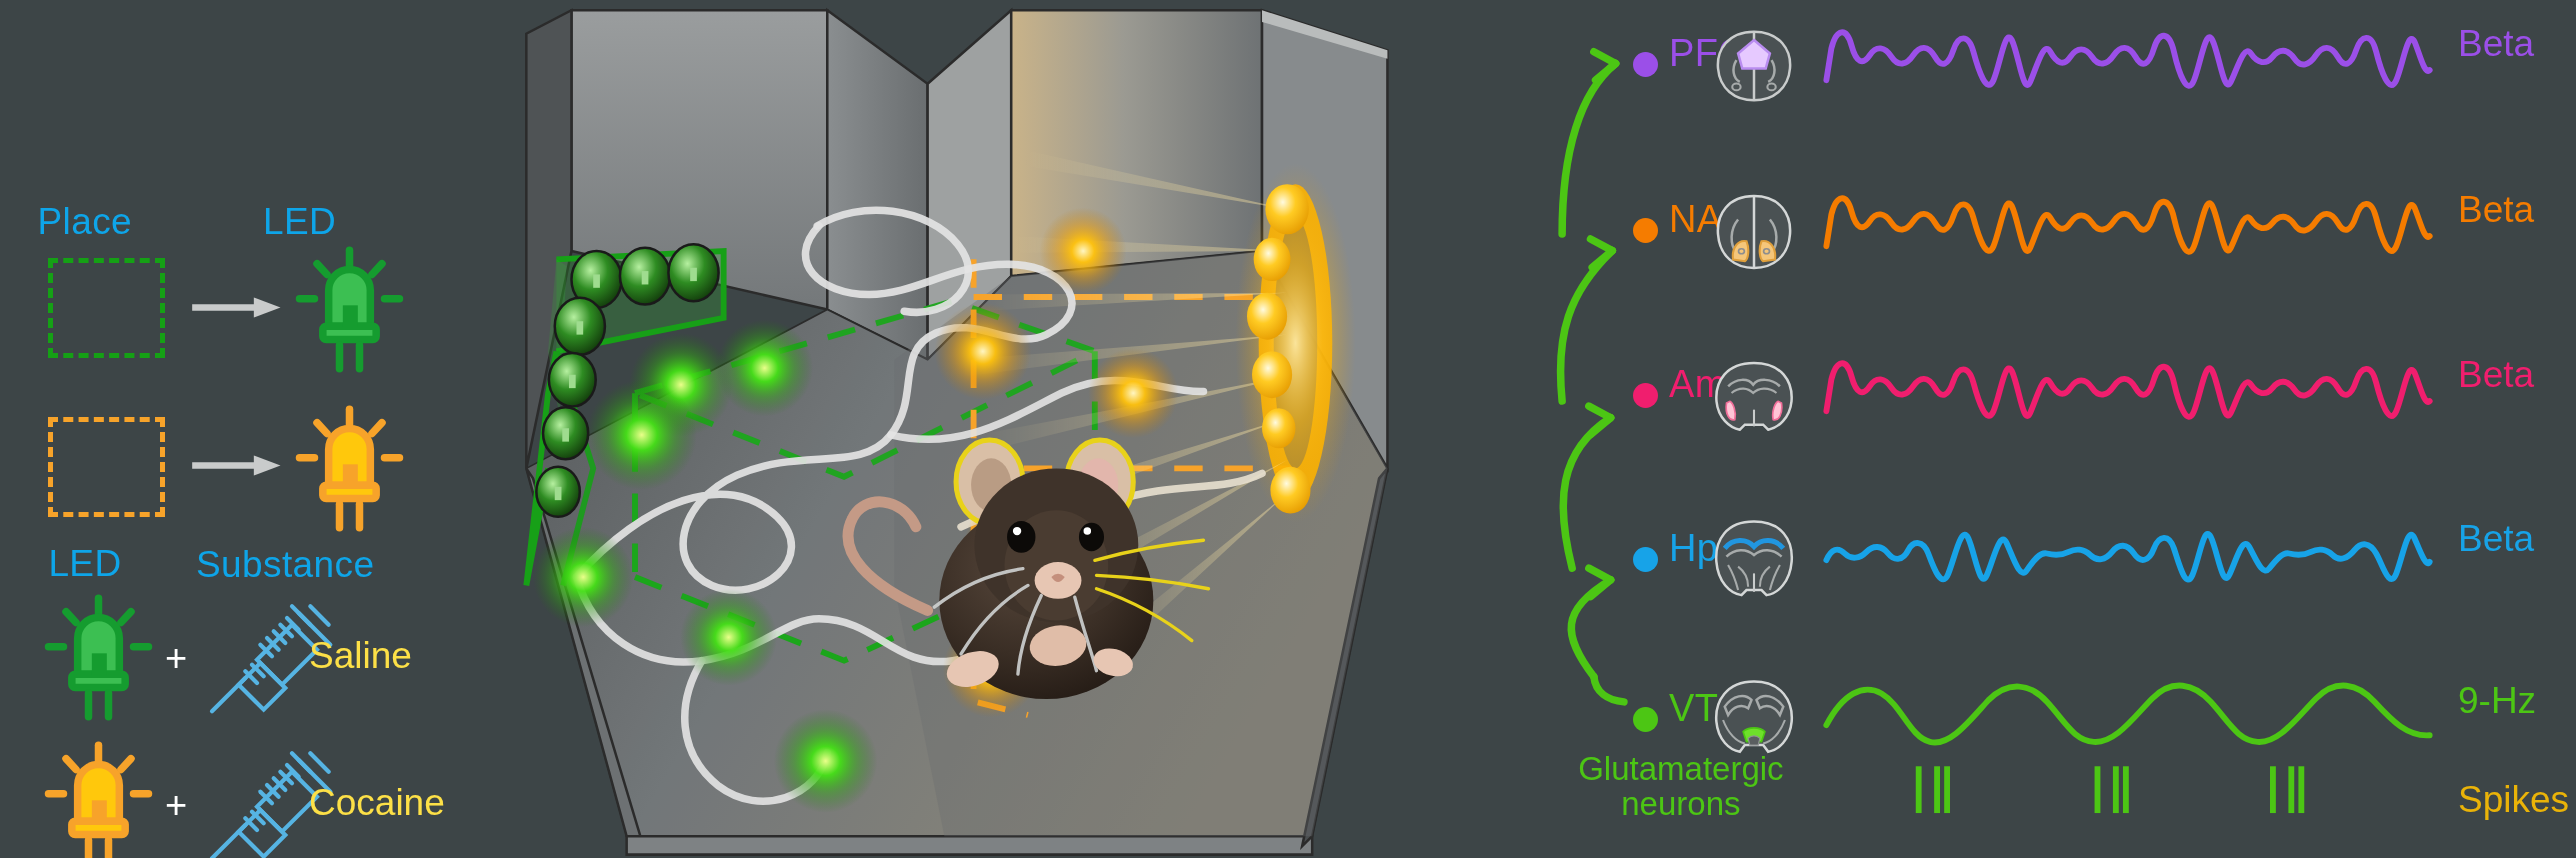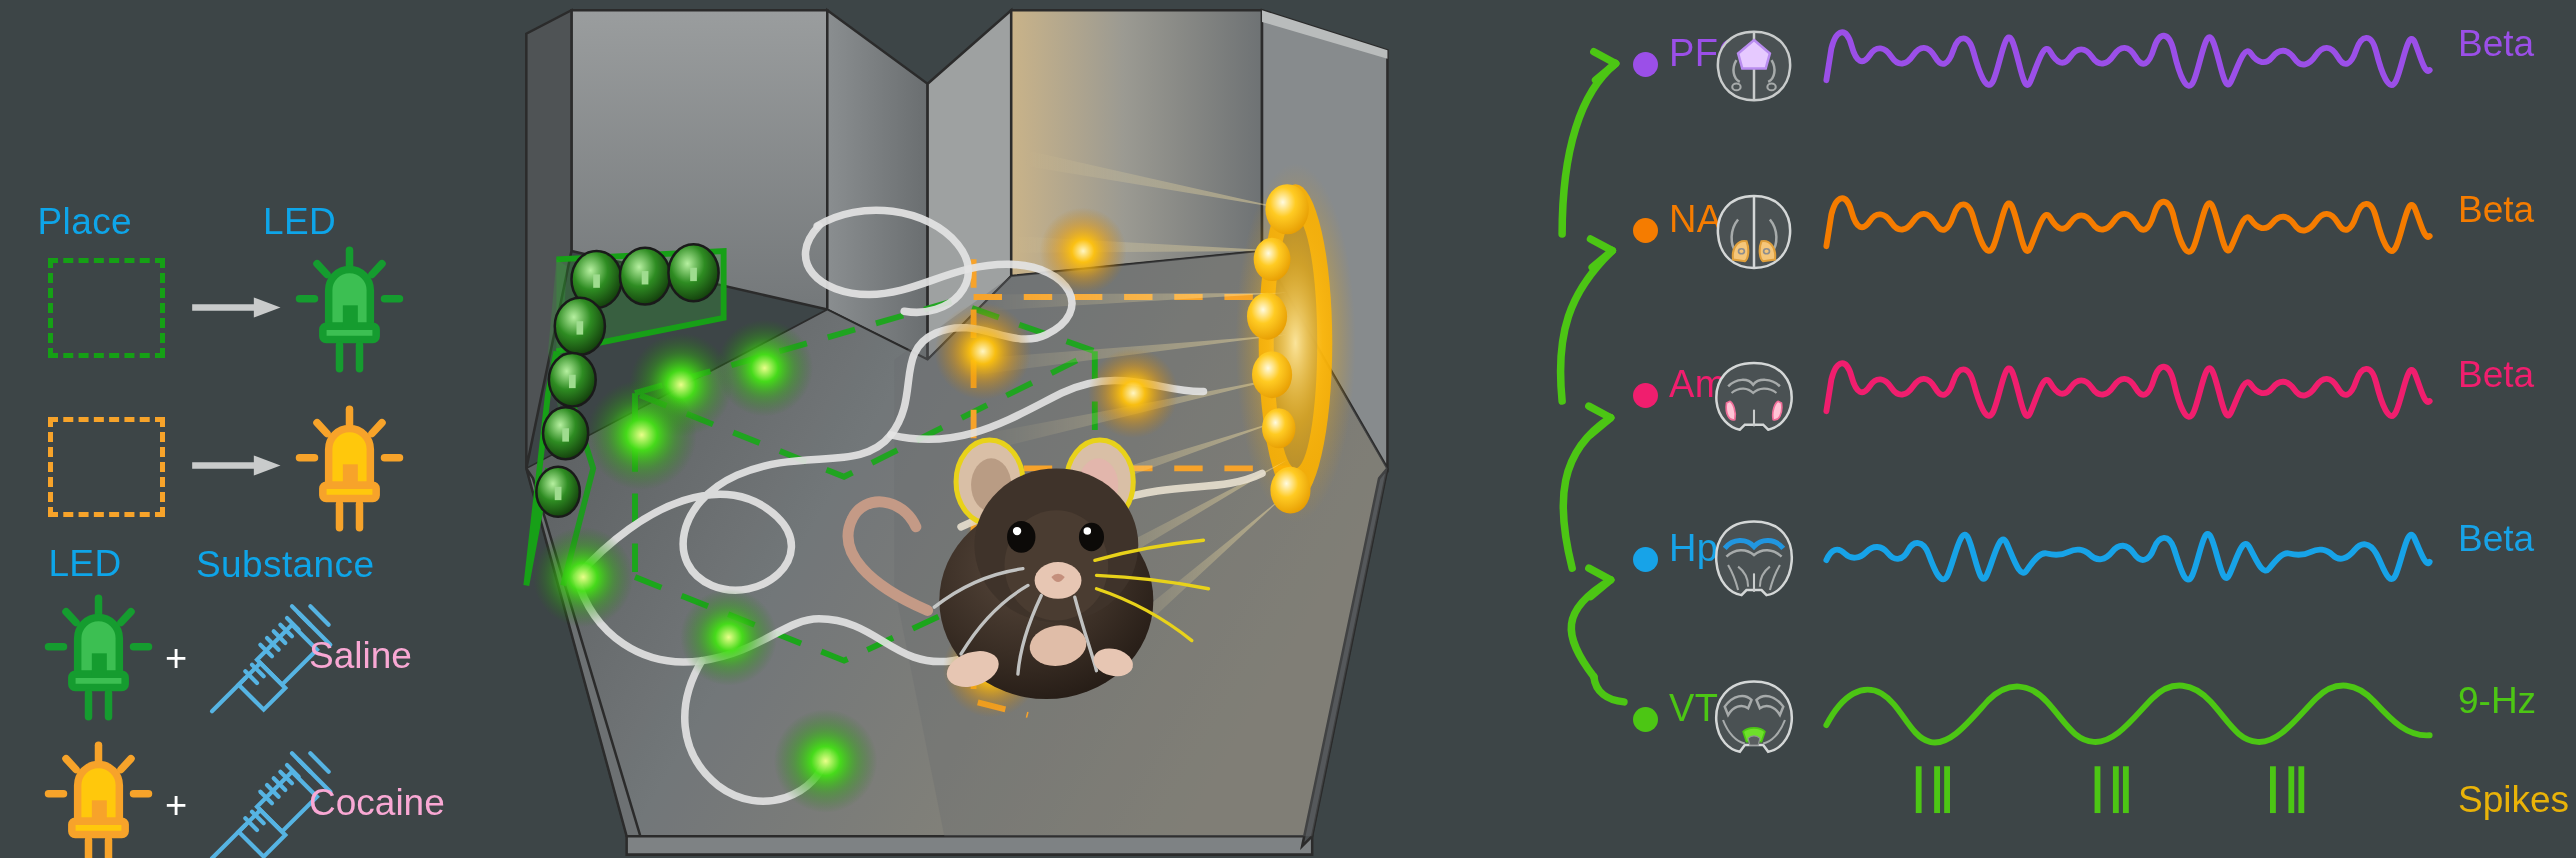--- a/index.html
+++ b/index.html
@@ -2,21 +2,21 @@
 <html style="font-size:13.4px"><head>
 <meta charset="utf-8">
 <style>
   html,body{margin:0;padding:0;background:#3d4547;}
   body{width:2576px;height:859px;overflow:hidden;font-family:"Liberation Sans",sans-serif;}
   #stage{position:relative;width:2576px;height:859px;background:#3d4547;}
   .abs{position:absolute;}
 
   
   .legend-title{color:#0ea5e9;font-size:37px;letter-spacing:0.4px;white-space:nowrap;}
-  .legend-sub{color:#f9a8d4;font-size:37px;white-space:nowrap;}
+  .legend-sub{color:#fde047;font-size:37px;white-space:nowrap;}
   .plus{color:#ffffff;font-size:38px;font-weight:400;}
 
   .zone{box-sizing:border-box;width:117px;height:100px;}
   .zone.green{border:5.9px dashed #15a015;}
   .zone.orange{border:5.9px dashed #f7a32a;}
 
   
   .reg-label{font-size:38px;white-space:nowrap;letter-spacing:0.4px;}
   .dot{border-radius:50%;width:25px;height:25px;}
   .trace-label{font-size:37px;white-space:nowrap;}
@@ -568,16 +568,20 @@
             <line x1="256" y1="6" x2="256" y2="62"></line>
             <line x1="432" y1="6" x2="432" y2="62"></line>
             <line x1="454" y1="6" x2="454" y2="62"></line>
             <line x1="466" y1="6" x2="466" y2="62"></line>
           </g>
         </svg>
       </div>
       <div class="abs trace-label" style="left:911px;top:18px;color:#eab308;">Spikes</div>
     </div>
 
+    <div class="abs glut-label" style="left:8.4px;top:752px;width:251px;">
+      <div>Glutamatergic</div>
+      <div>neurons</div>
+    </div>
 
   </div>
 </div>
 
 
 </body></html>

